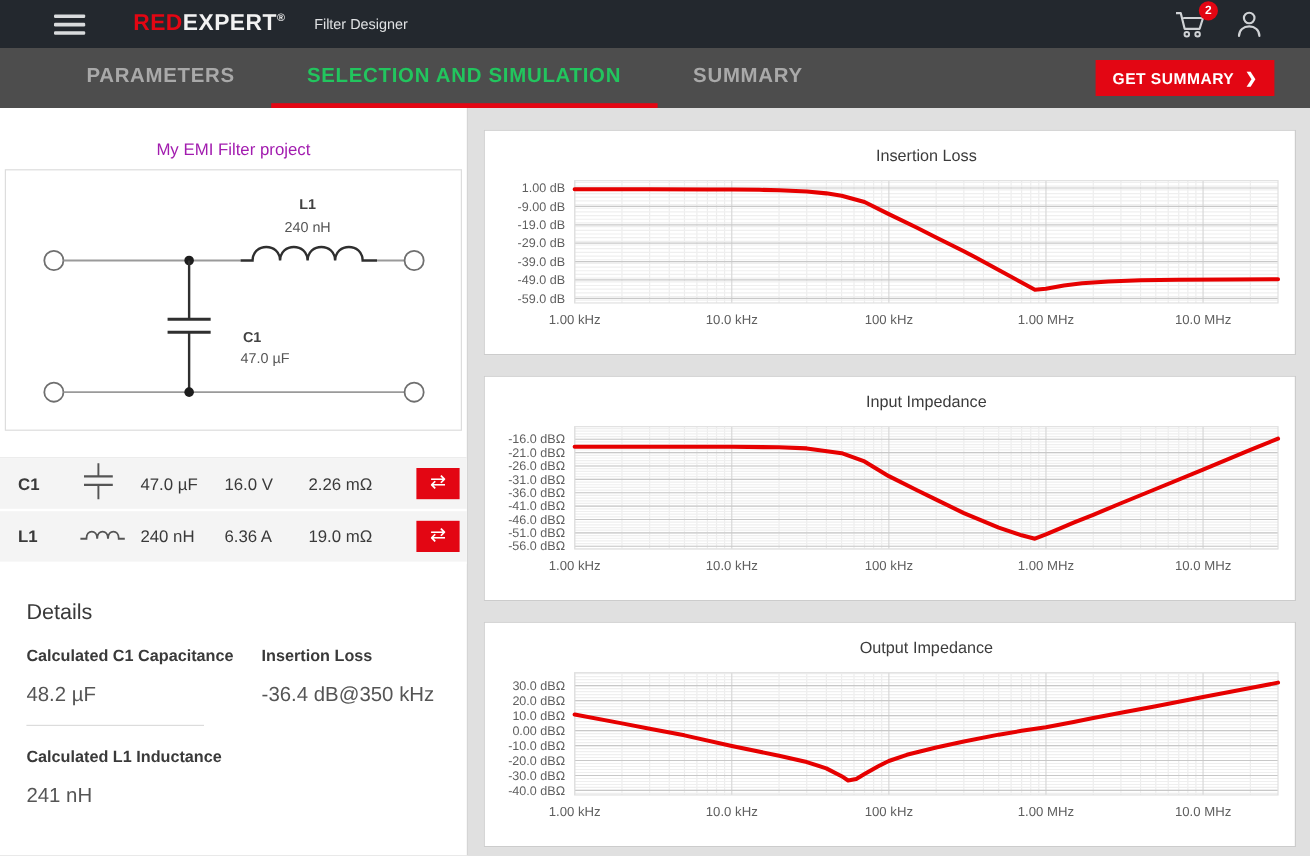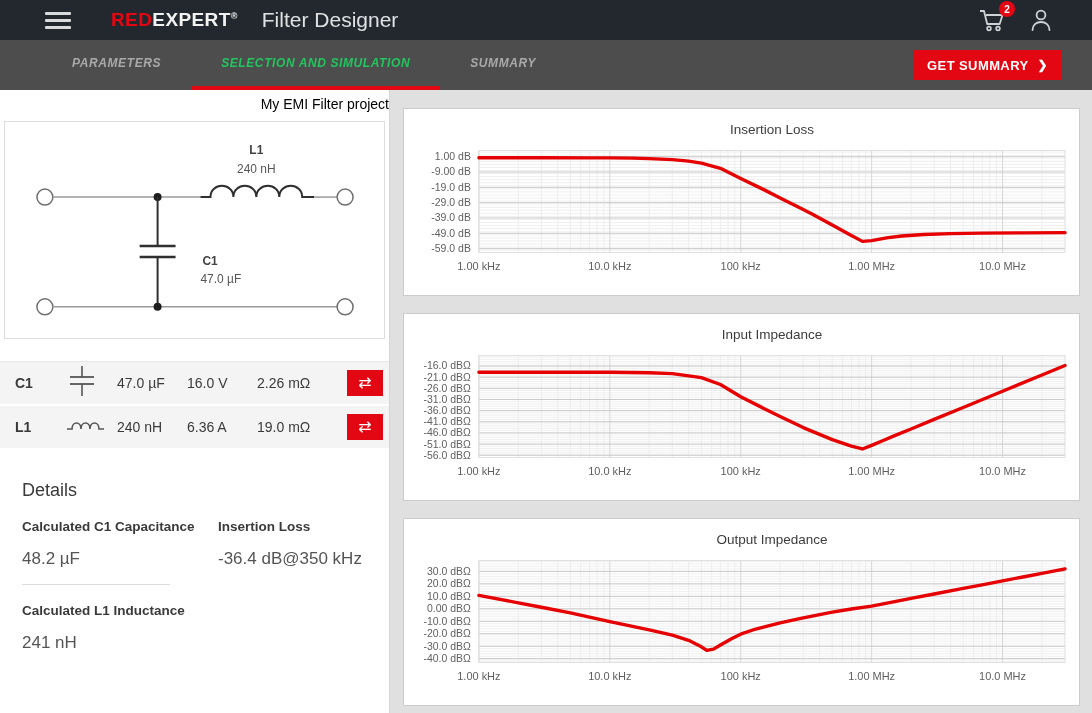--- a/index.html
+++ b/index.html
@@ -7,48 +7,48 @@
   .app{width:1092px;height:713px;display:flex;flex-direction:column;}
 
   
   header{height:40px;background:#23282e;display:flex;align-items:center;flex:0 0 40px;}
   .burger{margin-left:45px;width:26px;cursor:pointer;}
   .burger span{display:block;height:3px;background:#d9dbdd;border-radius:1px;margin:4px 0;}
   .logo{margin-left:40px;font-size:19px;font-weight:bold;letter-spacing:.4px;cursor:pointer;white-space:nowrap;}
   .logo .lr{color:#e30613;}
   .logo .lw{color:#f2f2f2;}
   .logo sup{color:#f2f2f2;font-size:9px;font-weight:bold;}
-  .app-title{margin-left:24px;color:#dfe1e3;font-size:21px;}
+  .app-title{margin-left:24px;color:#dfe1e3;font-size:12px;}
   .hicons{margin-left:auto;margin-right:38px;display:flex;align-items:center;gap:22px;}
   .cart{position:relative;cursor:pointer;display:flex;}
   .badge{position:absolute;top:-6px;right:-9px;background:#e30613;color:#fff;
     width:16px;height:16px;border-radius:50%;font-size:10px;font-weight:bold;
     display:flex;align-items:center;justify-content:center;}
   .account{cursor:pointer;display:flex;}
 
   
   .tabbar{height:50px;background:#4d4d4d;display:flex;align-items:stretch;flex:0 0 50px;}
-  .tab{display:flex;align-items:center;padding:0 30px;margin-top:0;font-size:12px;
-    letter-spacing:.6px;color:#a9a9a9;cursor:pointer;border-bottom:4px solid transparent;font-weight:bold;font-style:italic;}
+  .tab{display:flex;align-items:center;padding:0 30px;margin-top:0;font-size:17px;
+    letter-spacing:.6px;color:#a9a9a9;cursor:pointer;border-bottom:4px solid transparent;font-weight:bold;}
   .tab.first{margin-left:42px;}
   .tab.active{color:#22c55e;border-bottom-color:#e30613;}
   .get-summary{margin-left:auto;margin-right:30px;align-self:center;height:30px;
     background:#e30613;color:#fff;border:none;font-family:Liberation Sans, sans-serif;font-size:13px;
     font-weight:bold;letter-spacing:.4px;padding:0 14px;display:flex;align-items:center;
     gap:9px;cursor:pointer;}
   .get-summary .chev{font-size:12px;font-weight:bold;}
 
   
   main{flex:1;display:flex;min-height:0;}
   .left{width:390px;flex:0 0 390px;background:#fff;border-right:1px solid #d5d5d5;
     box-sizing:border-box;overflow:hidden;}
   .right{flex:1;padding:18px 12px 0 13px;display:flex;flex-direction:column;gap:17px;min-width:0;}
 
   
-  .project-title{text-align:right;padding-top:6px;font-size:14px;color:#000000;}
+  .project-title{text-align:center;padding-top:26px;font-size:14px;color:#a21caf;}
   .circuit-card{margin:9px 4px 0 4px;border:1px solid #ddd;height:216px;background:#fff;}
   .circuit-card svg{width:100%;height:100%;display:block;}
 
   .comp-table{margin-top:22px;border-top:1px solid #e8e8e8;}
   .crow{height:42px;background:#f4f4f4;border-bottom:2px solid #fff;display:grid;
     grid-template-columns:50px 52px 70px 70px 90px 1fr;align-items:center;padding-left:15px;}
   .cname{font-weight:bold;font-size:14px;color:#3a3a3a;}
   .cval{font-size:14px;color:#3a3a3a;}
   .swap-btn{width:36px;height:26px;background:#e30613;color:#fff;border:none;
     font-size:16px;line-height:24px;cursor:pointer;justify-self:end;margin-right:13px;

